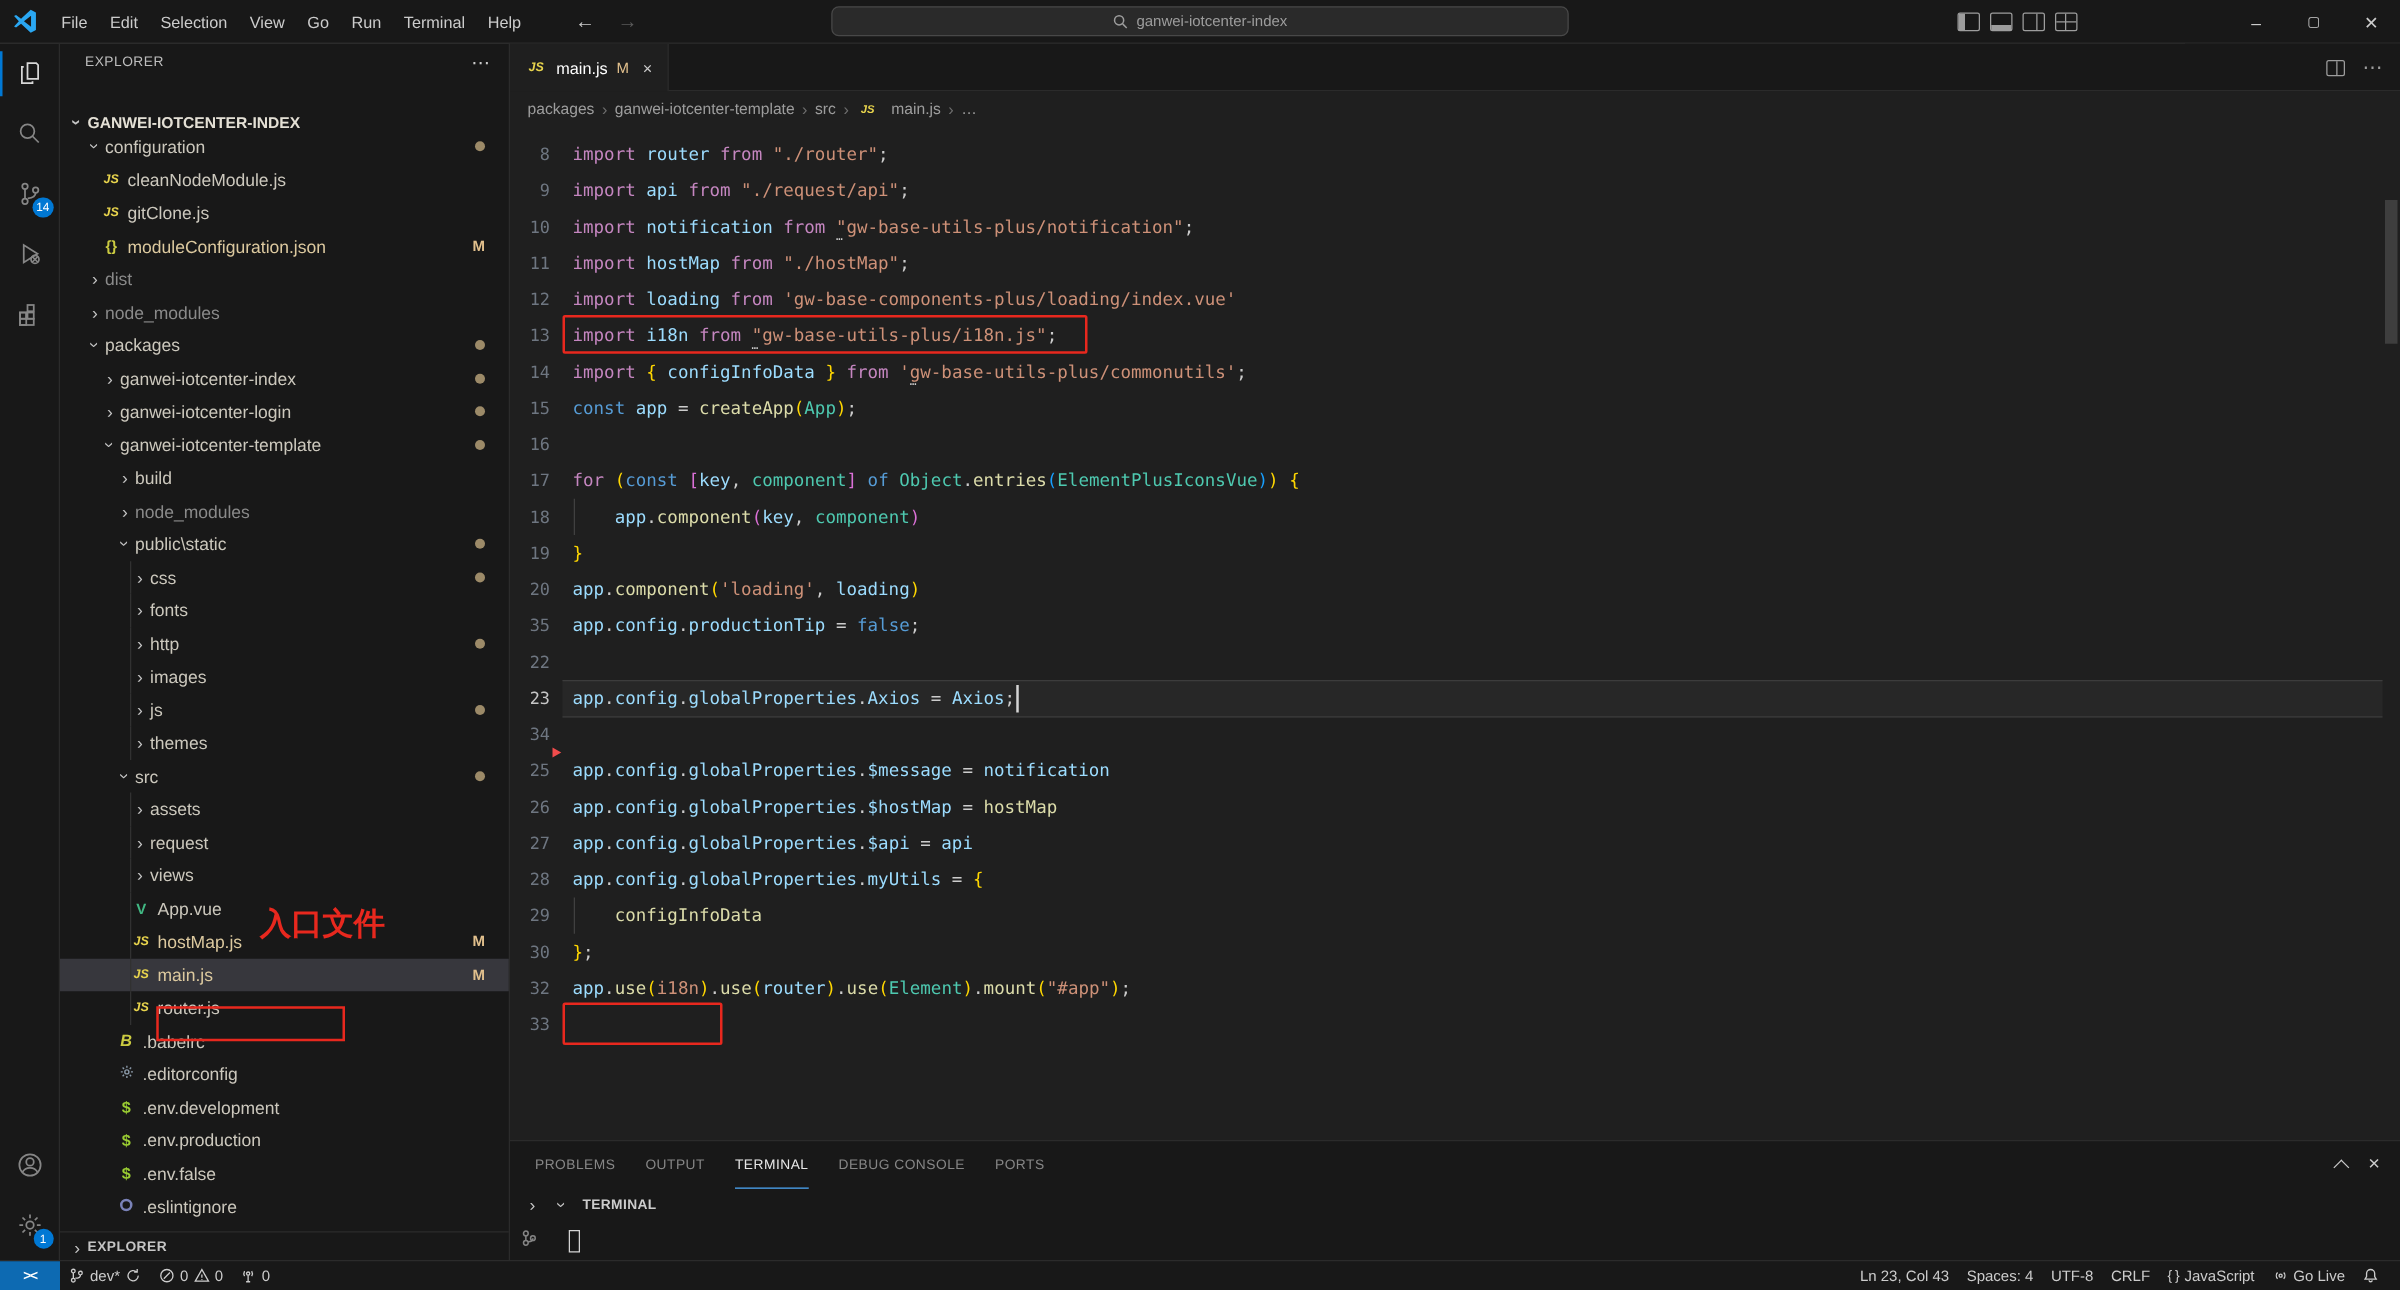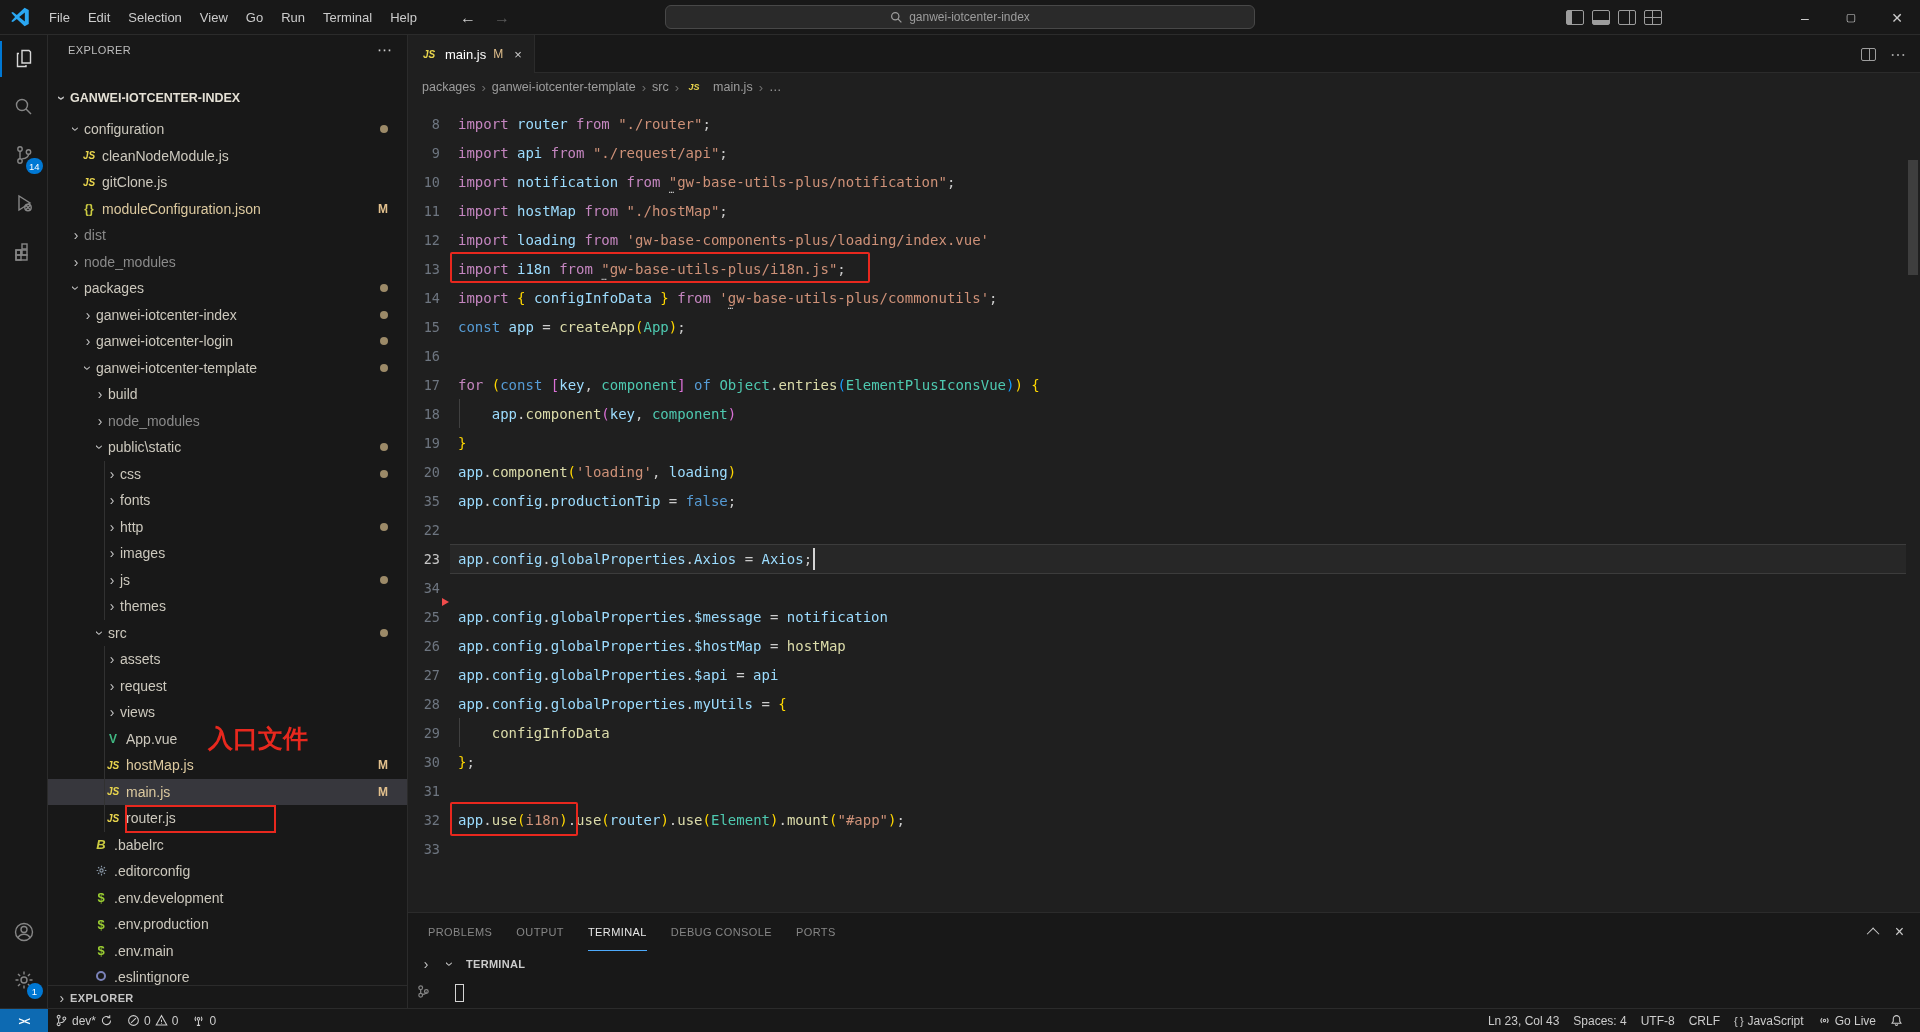--- a/index.html
+++ b/index.html
@@ -41,21 +41,21 @@
   #act-bottom { margin-top:auto; margin-bottom:4px; }
 
   
   #sidebar { position:absolute; left:48px; top:35px; width:360px; height:973px; background:#181818;
     border-right:1px solid #2b2b2b; overflow:hidden; }
   #sb-header { height:30px; display:flex; align-items:center; padding:0 14px 0 20px; }
   #sb-title { color:#bdbdbd; font-size:11px; letter-spacing:.4px; }
   #sb-more { margin-left:auto; color:#cccccc; font-size:15px; letter-spacing:1px; }
   #sb-root { position:absolute; left:0; top:50px; width:360px; height:26px; display:flex; align-items:center;
     color:#e4e0d5; font-weight:bold; font-size:12.5px; padding-left:6px; }
-  #sb-items { position:absolute; left:0; top:81px; width:360px; }
+  #sb-items { position:absolute; left:0; top:69px; width:360px; }
   .trow { position:relative; height:26.5px; display:flex; align-items:center; color:#ccc8bd; font-size:14px; cursor:pointer; }
   .trow.selected { background:#37373d; }
   .trow.dim .tlabel { color:#8a8a8a; }
   .trow.modified .tlabel { color:#dcc99f; }
   .chev { width:16px; text-align:center; color:#c5c5c5; font-size:14px; flex:none; display:inline-block; }
   .chev.exp { transform:rotate(90deg); }
   .fico { width:18px; flex:none; text-align:center; font-size:10px; font-weight:bold; margin-right:4px; }
   .fico.js { color:#e8d44d; font-style:italic; }
   .fico.json { color:#cbcb41; font-size:12px; }
   .fico.vue { color:#41b883; font-size:12px; }
@@ -390,21 +390,21 @@
         <div class="trow" style="padding-left: 44px;">
           <span class="fico env">$</span>
           <span class="tlabel">.env.development</span>
         </div>
         <div class="trow" style="padding-left: 44px;">
           <span class="fico env">$</span>
           <span class="tlabel">.env.production</span>
         </div>
         <div class="trow" style="padding-left: 44px;">
           <span class="fico env">$</span>
-          <span class="tlabel">.env.main</span>
+          <span class="tlabel">.env.false</span>
         </div>
         <div class="trow" style="padding-left: 44px;">
           <span class="fico eslint"><span class="eslint-ring"></span></span>
           <span class="tlabel">.eslintignore</span>
         </div>
       </div>
     <div id="sb-timeline">
       <span class="chev">›</span>
       <span>EXPLORER</span>
     </div>
@@ -464,21 +464,20 @@
         <div class="cursor-caret" style="left: 405.06px; top: 446.5px;"></div>
         <div class="line"><span class="ln">34</span></div>
         <div class="line"><span class="ln">25</span><span class="cl-vr">app</span><span class="cl-pl">.</span><span class="cl-vr">config</span><span class="cl-pl">.</span><span class="cl-vr">globalProperties</span><span class="cl-pl">.</span><span class="cl-vr">$message</span><span class="cl-pl"> = </span><span class="cl-vr">notification</span></div>
         <div class="gutter-mark" style="left: 34px; top: 497px;"></div>
         <div class="line"><span class="ln">26</span><span class="cl-vr">app</span><span class="cl-pl">.</span><span class="cl-vr">config</span><span class="cl-pl">.</span><span class="cl-vr">globalProperties</span><span class="cl-pl">.</span><span class="cl-vr">$hostMap</span><span class="cl-pl"> = </span><span class="cl-fn">hostMap</span></div>
         <div class="line"><span class="ln">27</span><span class="cl-vr">app</span><span class="cl-pl">.</span><span class="cl-vr">config</span><span class="cl-pl">.</span><span class="cl-vr">globalProperties</span><span class="cl-pl">.</span><span class="cl-vr">$api</span><span class="cl-pl"> = </span><span class="cl-vr">api</span></div>
         <div class="line"><span class="ln">28</span><span class="cl-vr">app</span><span class="cl-pl">.</span><span class="cl-vr">config</span><span class="cl-pl">.</span><span class="cl-vr">globalProperties</span><span class="cl-pl">.</span><span class="cl-vr">myUtils</span><span class="cl-pl"> = </span><span class="cl-b1">{</span></div>
         <div class="line"><span class="ln">29</span><span class="cl-pl">    </span><span class="cl-fn">configInfoData</span></div>
         <div class="indent-guide" style="left: 50.5px; top: 617px; height: 29px;"></div>
         <div class="line"><span class="ln">30</span><span class="cl-b1">}</span><span class="cl-pl">;</span></div>
-        <div class="line"><span class="ln">31</span></div>
         <div class="line"><span class="ln">32</span><span class="cl-vr">app</span><span class="cl-pl">.</span><span class="cl-fn">use</span><span class="cl-b1">(</span><span class="cl-str">i18n</span><span class="cl-b1">)</span><span class="cl-pl">.</span><span class="cl-fn">use</span><span class="cl-b1">(</span><span class="cl-vr">router</span><span class="cl-b1">)</span><span class="cl-pl">.</span><span class="cl-fn">use</span><span class="cl-b1">(</span><span class="cl-cl">Element</span><span class="cl-b1">)</span><span class="cl-pl">.</span><span class="cl-fn">mount</span><span class="cl-b1">(</span><span class="cl-str">"#app"</span><span class="cl-b1">)</span><span class="cl-pl">;</span></div>
         <div class="redbox" style="left: 42px; top: 701px; width: 127.59px; height: 34px;"></div>
         <div class="line"><span class="ln">33</span></div>
       </div>
     <div id="scrollbar-thumb"></div>
 
     <div id="panel">
       <div id="panel-tabs">
         <div class="ptab">PROBLEMS</div>
           <div class="ptab">OUTPUT</div>

